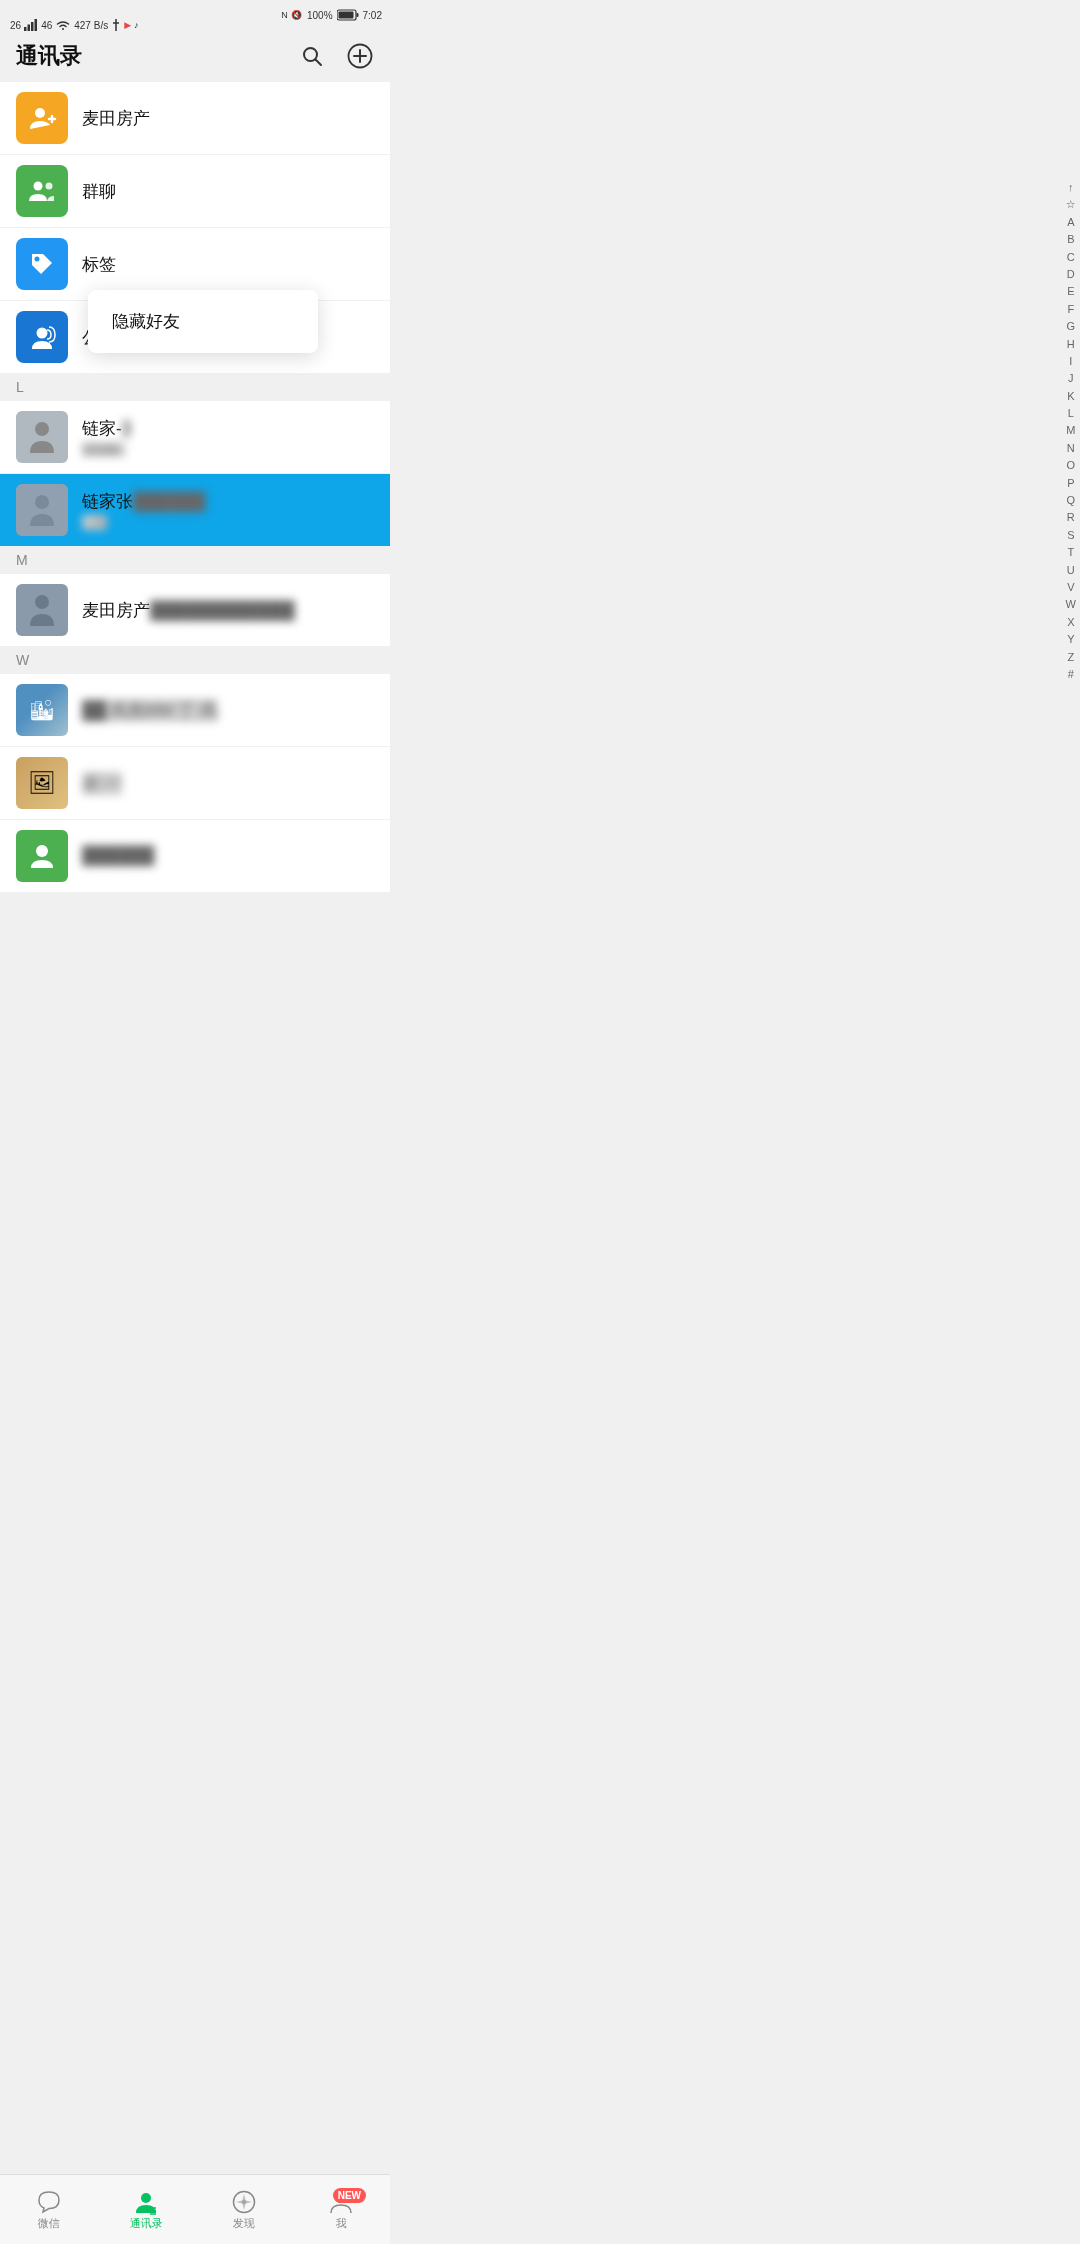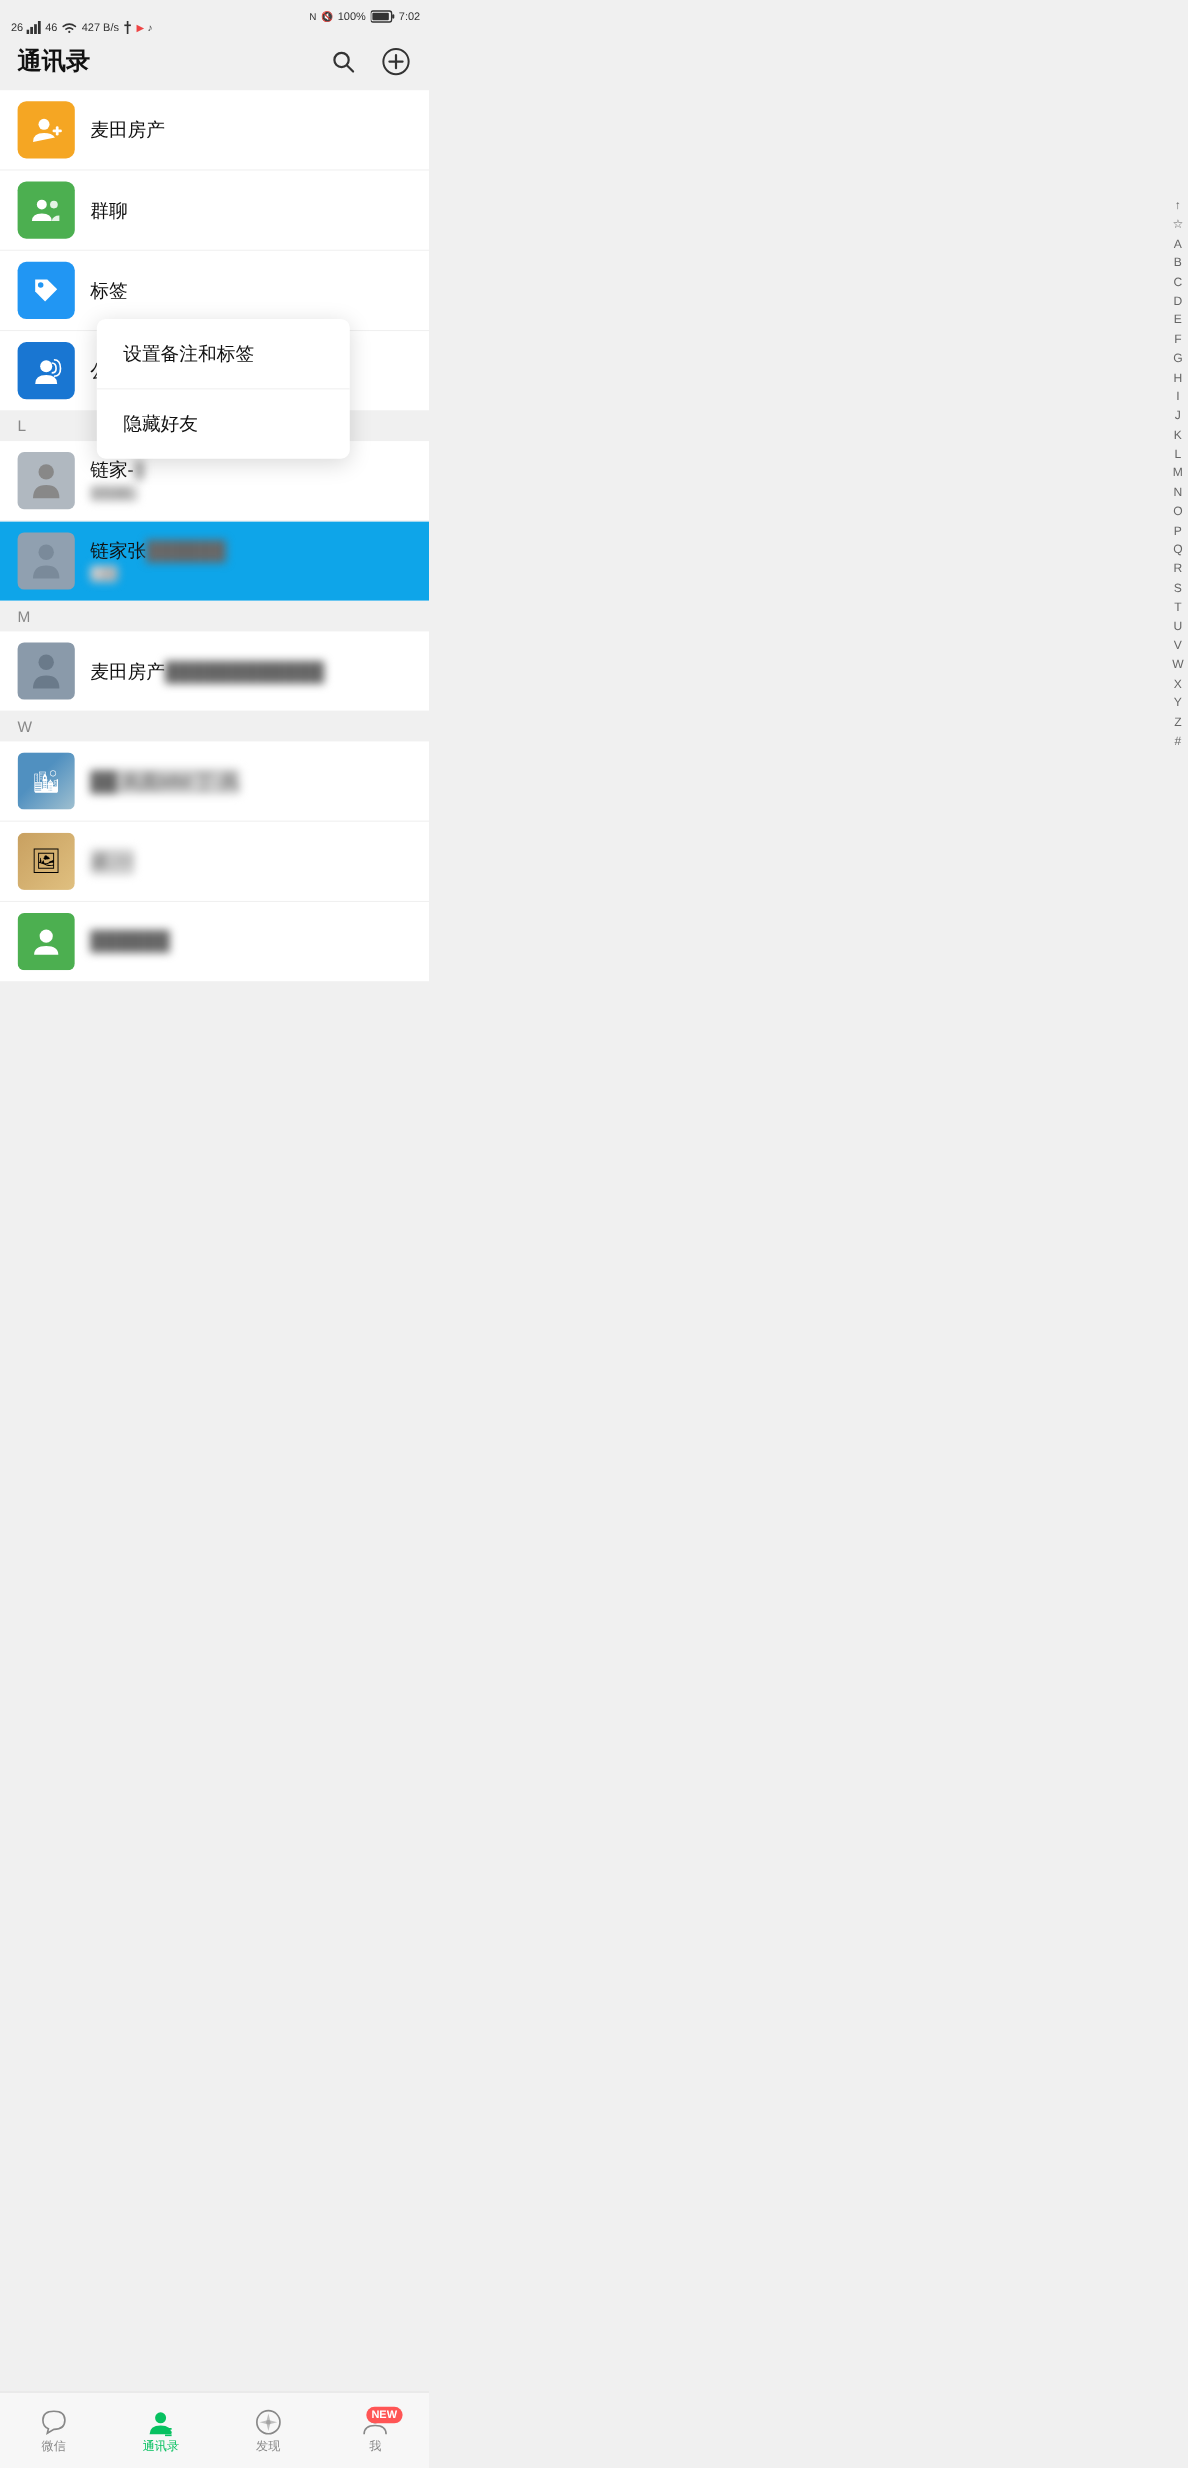--- a/index.html
+++ b/index.html
@@ -465,21 +465,20 @@
   <span class="alpha-item">U</span>
   <span class="alpha-item">V</span>
   <span class="alpha-item">W</span>
   <span class="alpha-item">X</span>
   <span class="alpha-item">Y</span>
   <span class="alpha-item">Z</span>
   <span class="alpha-item">#</span>
 </div>
 
 <div class="context-menu">
-  <div class="context-menu-item">设置备注和标签</div>
   <div class="context-menu-item">隐藏好友</div>
 </div>
 
 <div class="bottom-nav">
   <div class="nav-item">
     <div class="nav-icon">
       <svg width="26" height="24" viewBox="0 0 26 24">
         <path d="M13 2 Q3 2 3 10 Q3 16 8 18 L7 22 L13 18.5 Q23 18.5 23 10 Q23 2 13 2Z" stroke="#888" stroke-width="1.5" fill="none"></path>
       </svg>
     </div>

